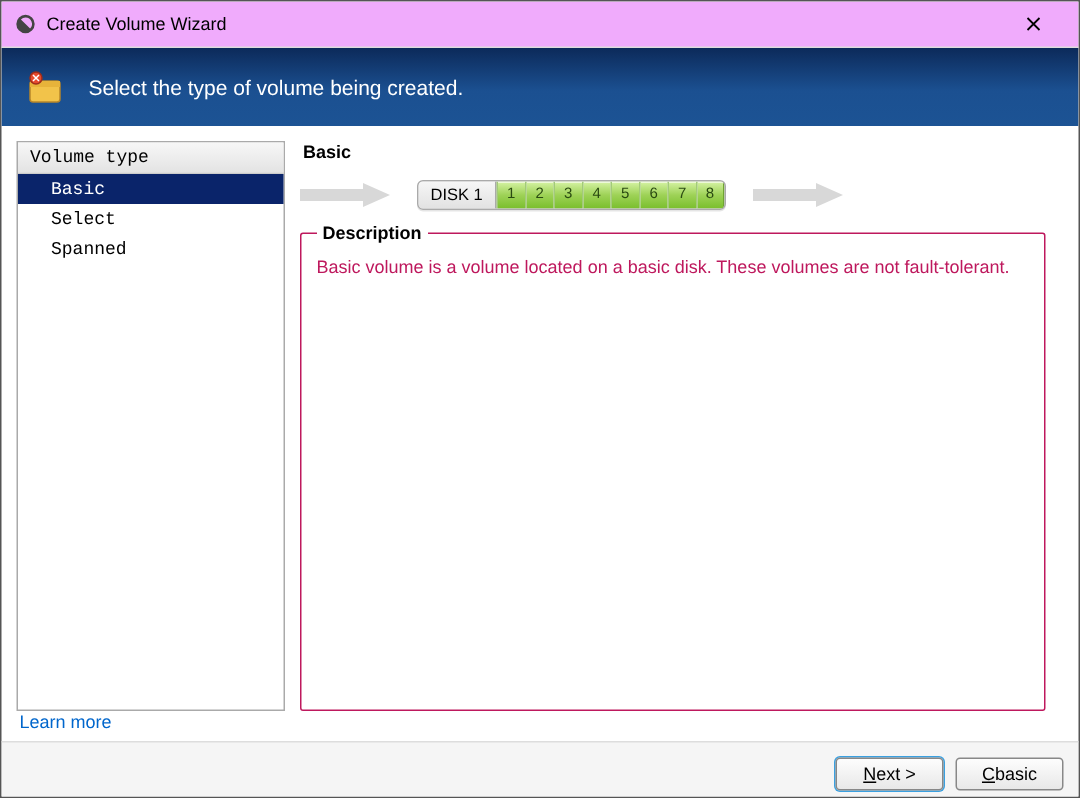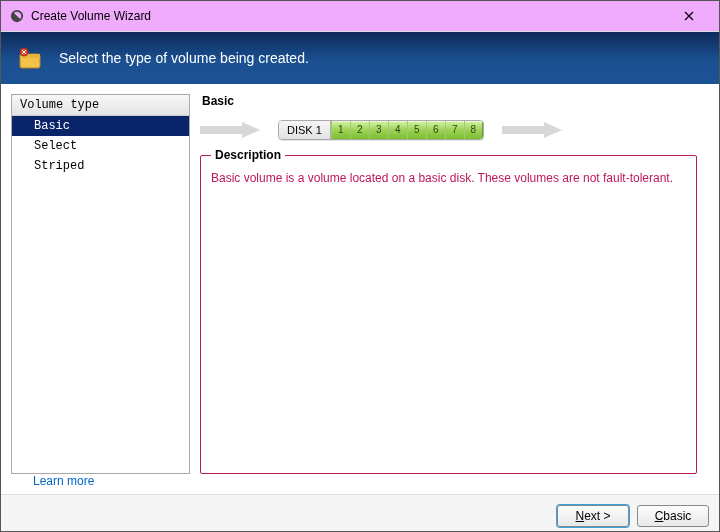--- a/index.html
+++ b/index.html
@@ -127,21 +127,21 @@
     padding: 8px 10px 10px;
     margin-right: 16px;
     flex: 1;
   }
   .desc-legend {
     padding: 0 4px;
     font-size: 12px;
     font-weight: bold;
   }
   .desc-text { font-size: 12px; color: #be185d; line-height: 1.4; }
-  .learn-row { padding: 0 0 6px 12px; margin-left: 20px; }
+  .learn-row { padding: 0 0 6px 12px; }
   .learn-link {
     color: #0066cc;
     text-decoration: none;
     font-size: 12px;
     cursor: pointer;
   }
   .footer {
     border-top: 1px solid #ddd;
     padding: 10px 10px;
     display: flex;
@@ -191,21 +191,21 @@
   </span>
   <span class="banner-text">Select the type of volume being created.</span>
 </div>
 
 <div class="content">
   <div class="sidebar">
     <div class="sidebar-header">Volume type</div>
     <div class="sidebar-list" id="sidebar-list">
         <div class="sidebar-item selected">Basic</div>
         <div class="sidebar-item">Select</div>
-        <div class="sidebar-item">Striped</div>
+        <div class="sidebar-item">Spanned</div>
       </div>
   </div>
 
   <div class="main">
     <div class="main-title">Basic</div>
 
     <div class="disk-row">
       <span class="arrow">
         <svg width="60" height="16" viewBox="0 0 60 16">
             <path d="M0 4h42v-4l18 8-18 8v-4H0z"></path>

